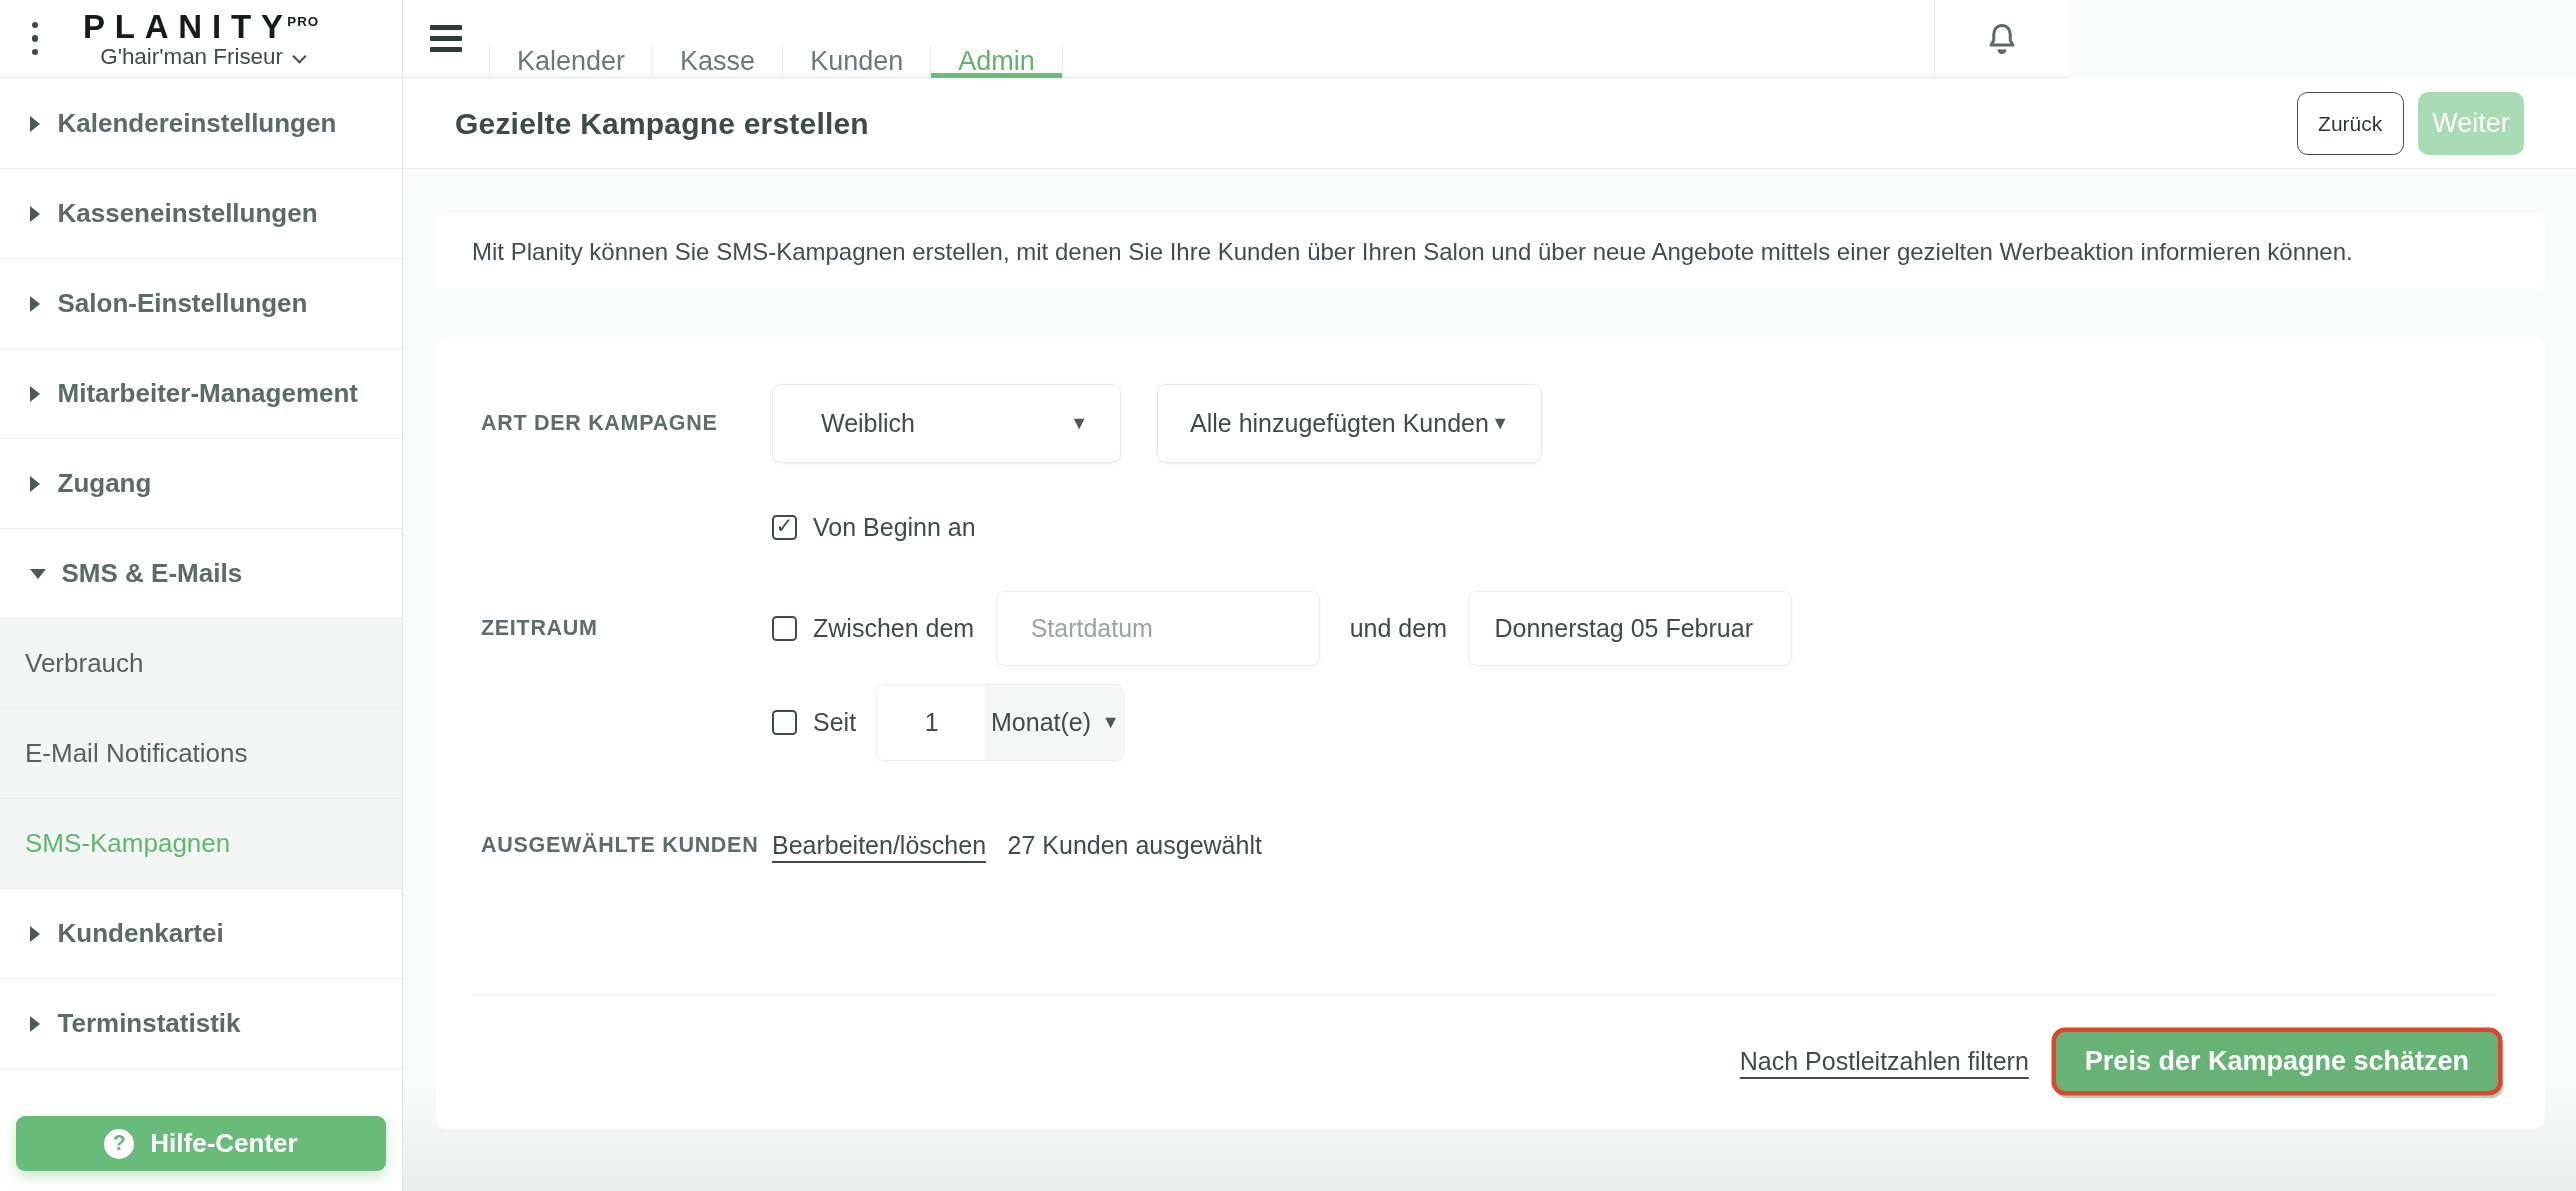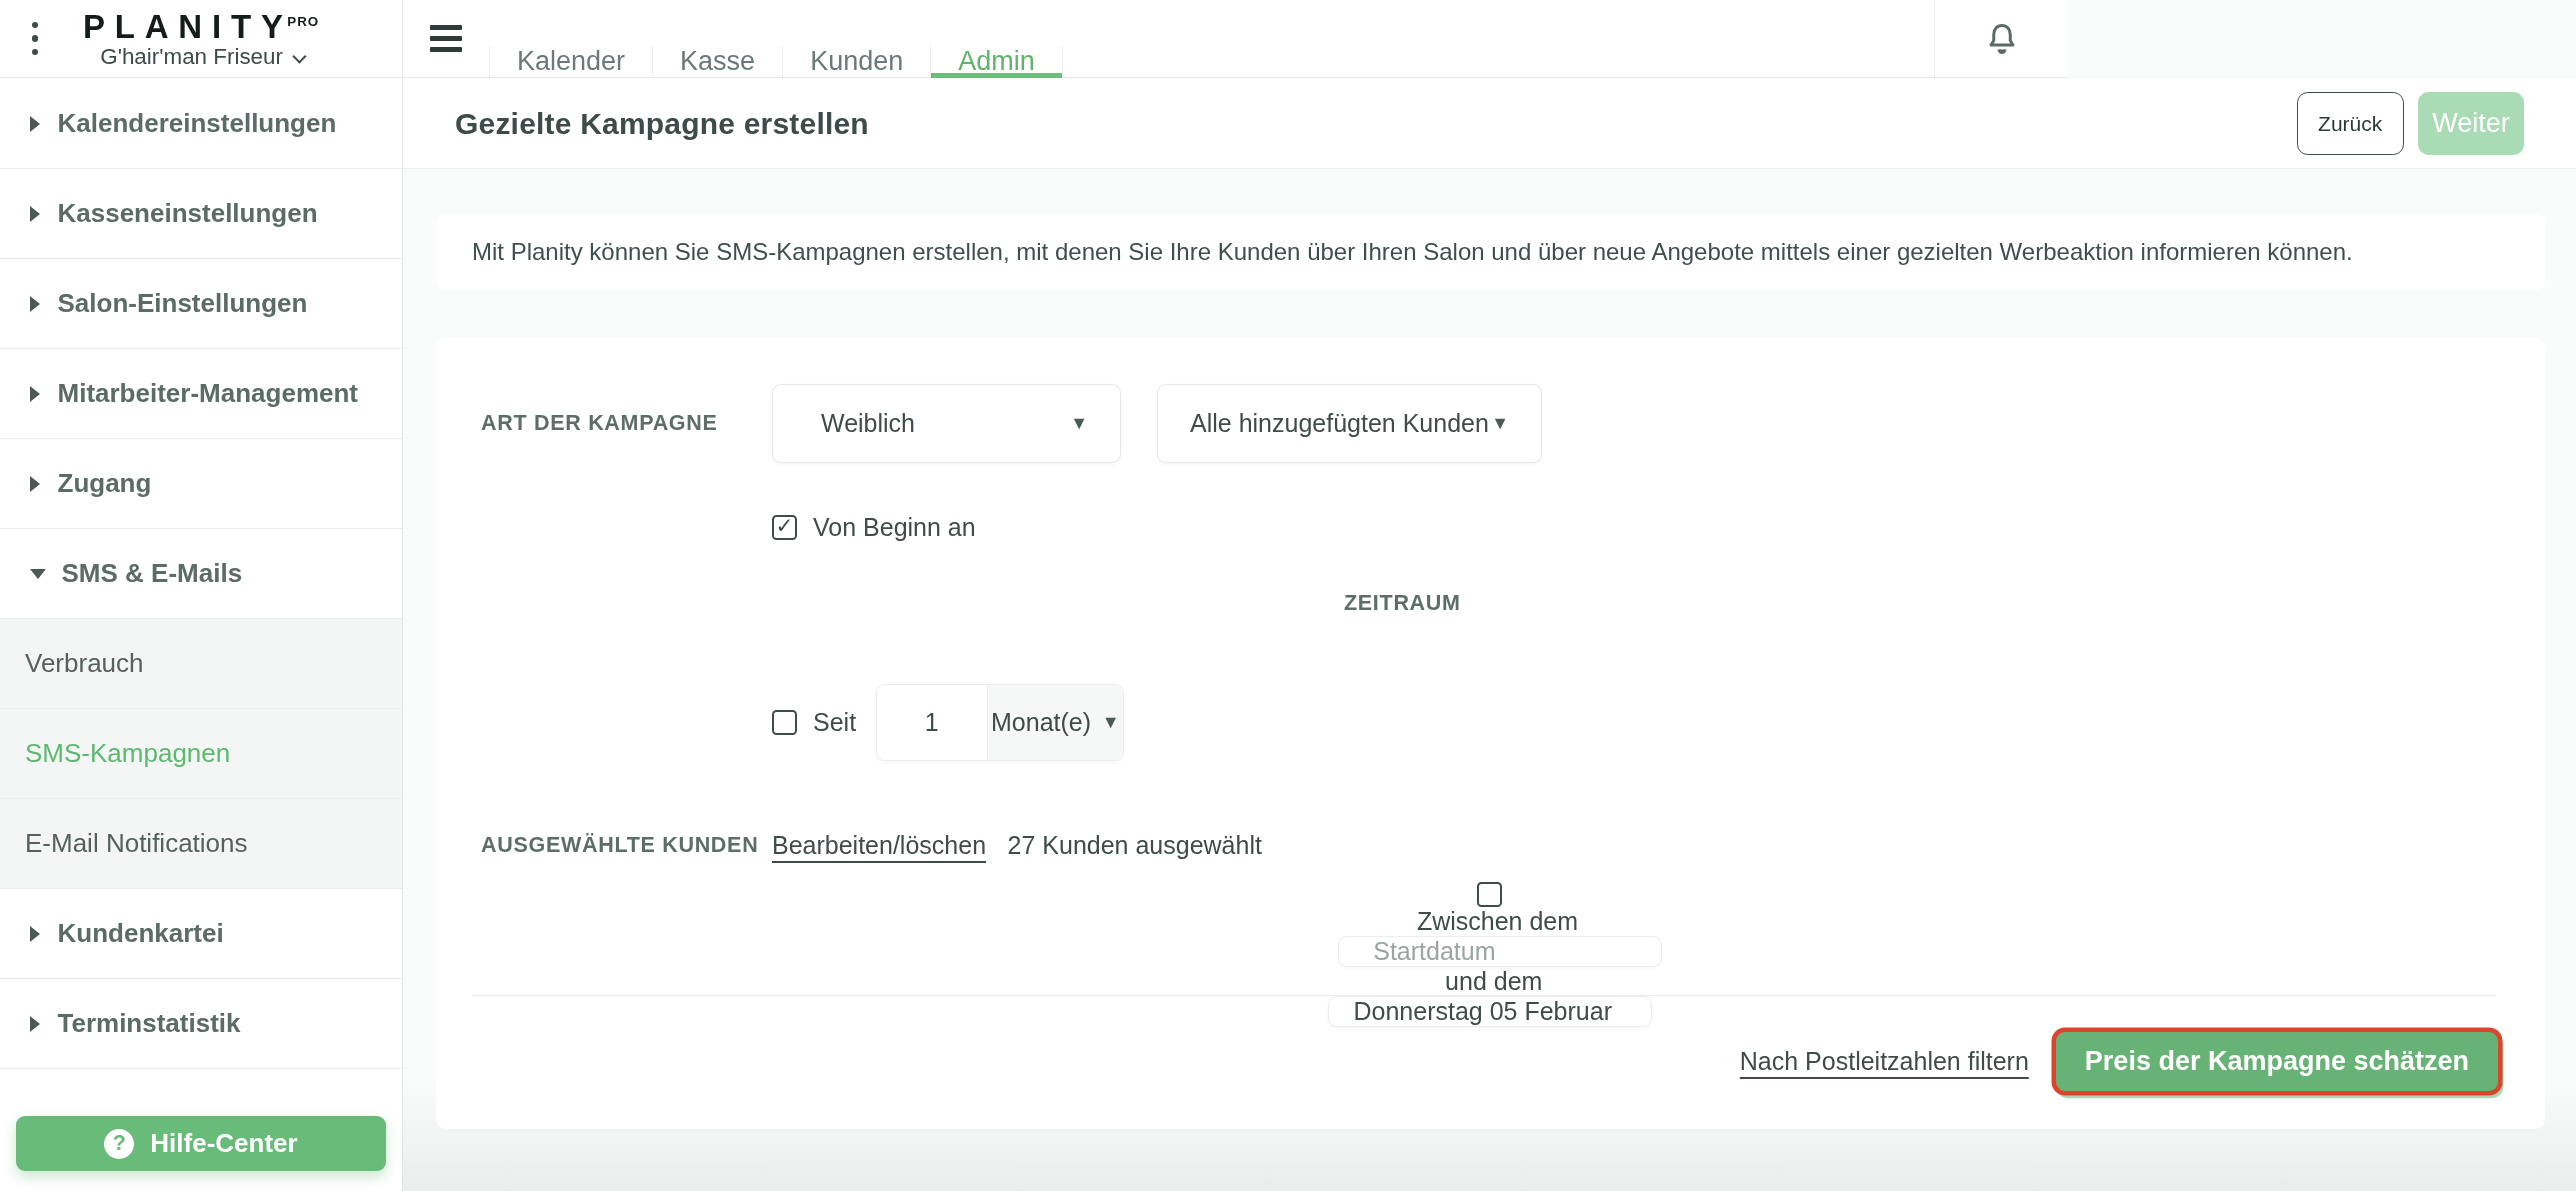--- a/index.html
+++ b/index.html
@@ -69,21 +69,21 @@
   .flabel { width:291px; flex:0 0 291px; font-size:21.5px; font-weight:bold; letter-spacing:0.7px;
     color:#5d6e69; text-transform:uppercase; }
   .row1 { height:79px; }
   .dropdown { height:79px; background:#fff; border:0.9px solid #e6e8e8; border-radius:9px;
     box-shadow:0 1.8px 5.4px rgba(0,0,0,.04); display:flex; align-items:center; padding:0 32px;
     font-size:25px; color:#3f4c4a; cursor:pointer; }
   .dd1 { width:349px; margin-right:36px;padding-left:48px; }
   .dd2 { width:385px; }
   .dd-caret { margin-left:auto; font-size:18px; color:#4b5a56; }
   .row2 { height:50px; margin-top:39px; }
-  .row3 { height:75px; margin-top:39px;flex-direction:column; }
+  .row3 { height:75px; margin-top:39px; }
   .row4 { height:77px; margin-top:18px; }
   .row5 { height:50px; margin-top:59px; }
   .checkbox { width:25px; height:25px; border:2.7px solid #3f4c4a; border-radius:4.5px; flex:0 0 25px;
     display:flex; align-items:center; justify-content:center; font-size:21.5px; font-weight:bold;
     color:#3f4c4a; cursor:pointer; background:#fff; line-height:1; }
   .cb-label { font-size:25px; color:#3f4c4a; margin-left:16px; }
   .txt-input { height:75px; border:0.9px solid #ececec; border-radius:9px; background:#fff;
     font-size:25px; color:#3f4c4a; padding:0 25px; outline:none;
     font-family:Liberation Sans, sans-serif; box-shadow:0 1.8px 5.4px rgba(0,0,0,.03); }
   .txt-input::placeholder { color:#9aa5a2; }
@@ -162,25 +162,25 @@
     <span class="caret-right"></span>
     <span>Zugang</span>
   </div>
   <div class="side-item">
     <span class="caret-down"></span>
     <span>SMS &amp; E-Mails</span>
   </div>
   <div class="side-item sub">
     <span>Verbrauch</span>
   </div>
+  <div class="side-item sub">
+    <span>E-Mail Notifications</span>
+  </div>
   <div class="side-item sub active">
     <span>SMS-Kampagnen</span>
-  </div>
-  <div class="side-item sub">
-    <span>E-Mail Notifications</span>
   </div>
   <div class="side-item">
     <span class="caret-right"></span>
     <span>Kundenkartei</span>
   </div>
   <div class="side-item">
     <span class="caret-right"></span>
     <span>Terminstatistik</span>
   </div>
   <div class="side-help">

